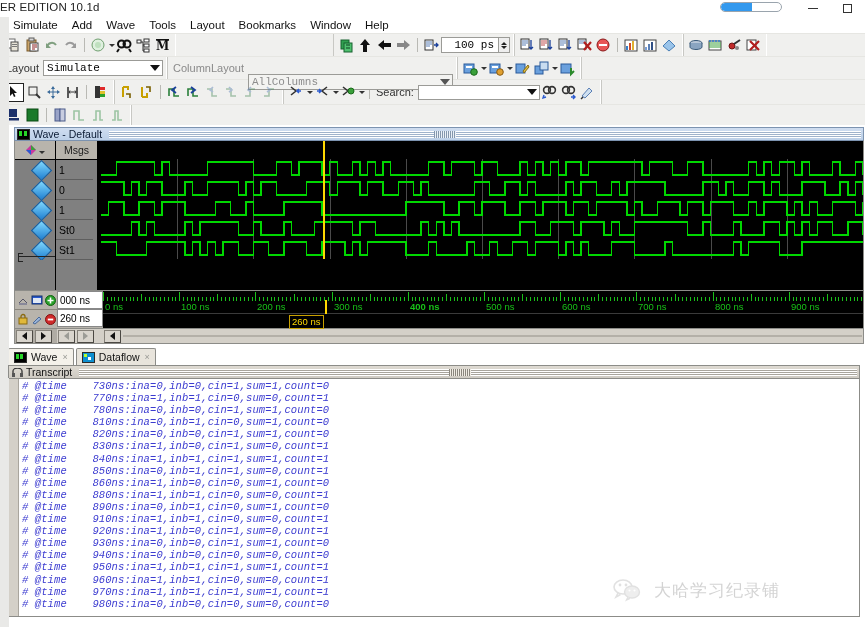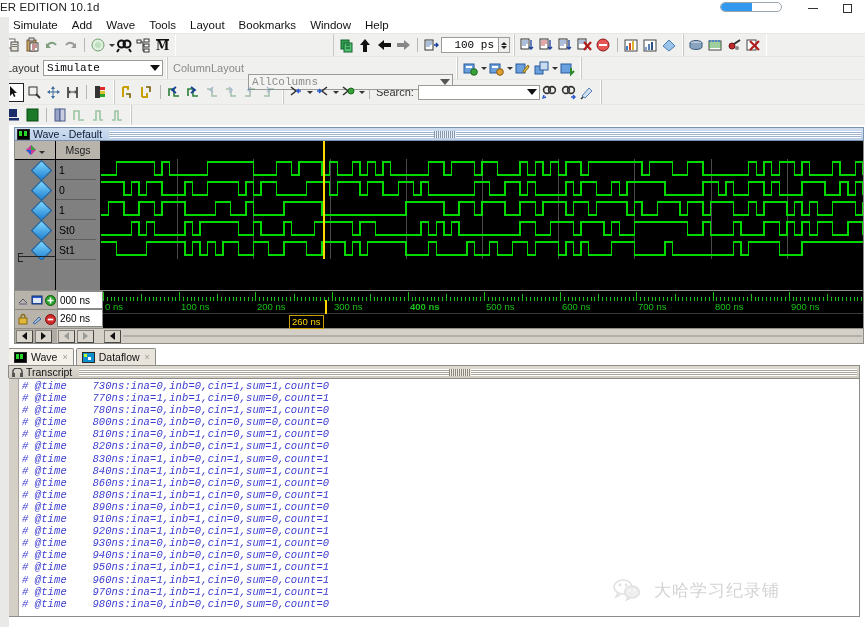--- a/index.html
+++ b/index.html
@@ -59,21 +59,21 @@
   .wavehdr .wicon{width:11px;height:9px;margin:0 3px 0 2px;background:#000;border:1px solid #2a2a2a;position:relative;}
   .wavehdr .wicon:after{content:"";position:absolute;left:1px;top:1px;width:3px;height:5px;background:#27d427;box-shadow:5px 0 0 #27d427;}
   .wavehdr .wtitle{font-size:10.5px;color:#0a1a33;}
   .wavehdr .rails{position:absolute;left:94px;right:2px;top:3px;height:7px;
      background:repeating-linear-gradient(to bottom,#ffffff 0px,#ffffff 1px,#9fb3cc 1px,#9fb3cc 2px);}
   .wavehdr .grip{position:absolute;left:419px;top:3px;width:22px;height:7px;
      background:repeating-linear-gradient(to right,#8497ad 0,#8497ad 1px,#eaf0f7 1px,#eaf0f7 2px);}
 
   .wavebody{display:flex;border:1px solid #8c8c88;border-top:1px solid #7c93b0;background:#d4d0c8;box-sizing:border-box;}
   .wcolA{width:42px;background:#808080;border-right:1px solid #000;box-sizing:border-box;}
-  .wcolB{width:46px;background:#7dd3fc;border-right:1px solid #000000;box-sizing:border-box;}
+  .wcolB{width:46px;background:#7dd3fc;border-right:4px solid #000000;box-sizing:border-box;}
   .wcolC{flex:1;background:#000;position:relative;}
   .toolcell{height:18px;background:#b8b4ac;display:flex;align-items:center;justify-content:center;border-bottom:1px solid #000;}
   .msgcell{height:18px;background:#b8b4ac;display:flex;align-items:center;justify-content:center;border-bottom:1px solid #000;
       font-size:10.5px;color:#1b1b1b;}
 
   .namelist{background:#808080;height:100px;}
   .diarow{height:20px;display:flex;align-items:center;justify-content:flex-end;padding-right:6px;}
   .dia{width:13px;height:13px;background:linear-gradient(135deg,#7fd8ff,#1f7fd0);transform:rotate(45deg);border:1px solid #0d5ea8;}
   .vallist{background:#808080;height:100px;position:relative;}
   .valrow{height:20px;display:flex;align-items:center;padding-left:3px;font-size:10.5px;color:#000;position:relative;}
@@ -987,25 +987,25 @@
     <span class="tname">Transcript</span>
     <span class="rails"></span>
     <span class="grip"></span>
   </div>
   <div class="trbody">
     <div class="trgutter"></div>
     <div class="trtext" id="trtext">
         <div class="trline"># @time    730ns:ina=0,inb=0,cin=1,sum=1,count=0</div>
         <div class="trline"># @time    770ns:ina=1,inb=1,cin=0,sum=0,count=1</div>
         <div class="trline"># @time    780ns:ina=0,inb=0,cin=1,sum=1,count=0</div>
-        <div class="trline"># @time    800ns:ina=0,inb=0,cin=0,sum=0,count=0</div>
         <div class="trline"># @time    810ns:ina=0,inb=1,cin=0,sum=1,count=0</div>
         <div class="trline"># @time    820ns:ina=0,inb=0,cin=1,sum=1,count=0</div>
         <div class="trline"># @time    830ns:ina=1,inb=0,cin=1,sum=0,count=1</div>
         <div class="trline"># @time    840ns:ina=1,inb=1,cin=1,sum=1,count=1</div>
+        <div class="trline"># @time    850ns:ina=0,inb=1,cin=1,sum=0,count=1</div>
         <div class="trline"># @time    860ns:ina=1,inb=0,cin=0,sum=1,count=0</div>
         <div class="trline"># @time    880ns:ina=1,inb=1,cin=0,sum=0,count=1</div>
         <div class="trline"># @time    890ns:ina=0,inb=1,cin=0,sum=1,count=0</div>
         <div class="trline"># @time    910ns:ina=1,inb=1,cin=0,sum=0,count=1</div>
         <div class="trline"># @time    920ns:ina=1,inb=0,cin=1,sum=0,count=1</div>
         <div class="trline"># @time    930ns:ina=0,inb=0,cin=1,sum=1,count=0</div>
         <div class="trline"># @time    940ns:ina=0,inb=0,cin=0,sum=0,count=0</div>
         <div class="trline"># @time    950ns:ina=1,inb=1,cin=1,sum=1,count=1</div>
         <div class="trline"># @time    960ns:ina=1,inb=1,cin=0,sum=0,count=1</div>
         <div class="trline"># @time    970ns:ina=1,inb=1,cin=1,sum=1,count=1</div>

